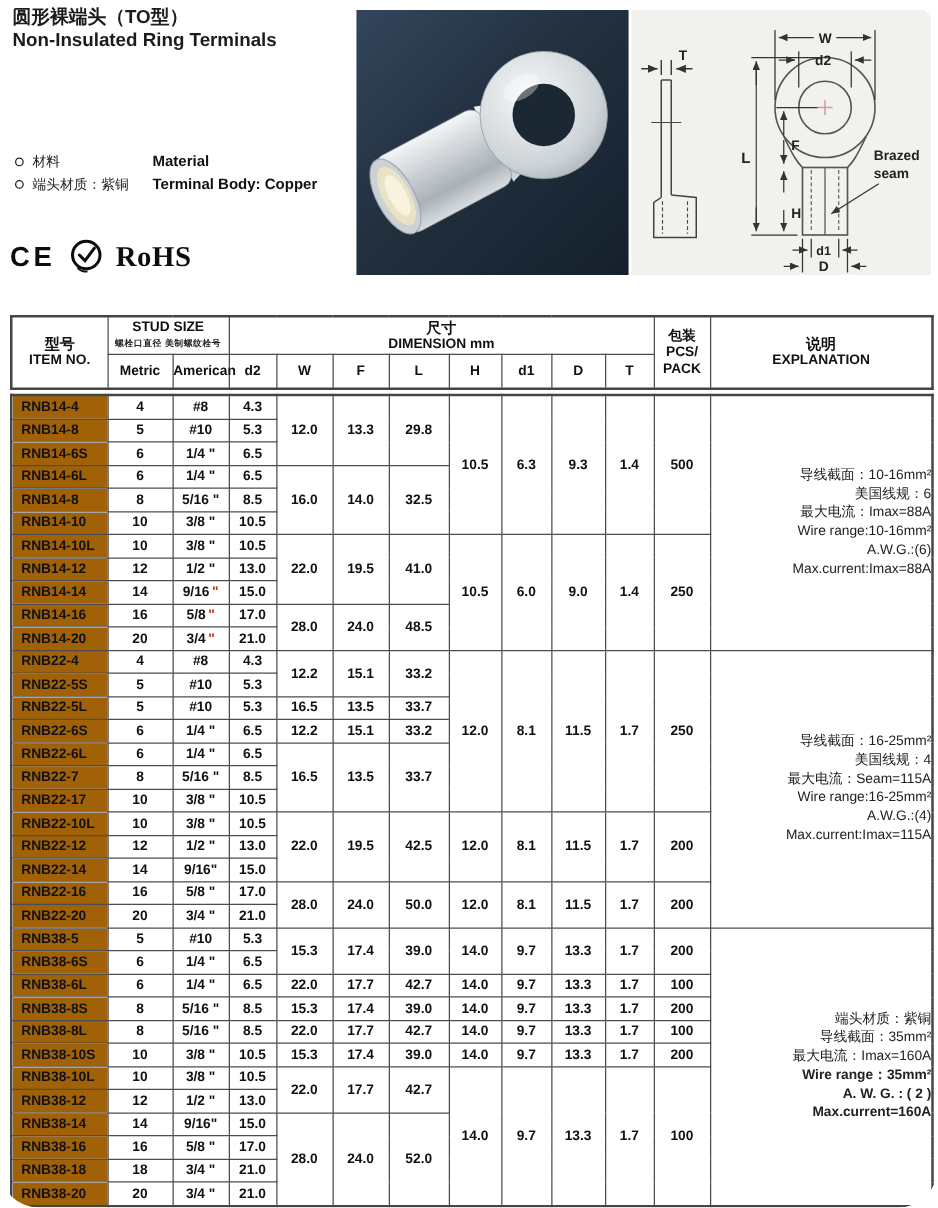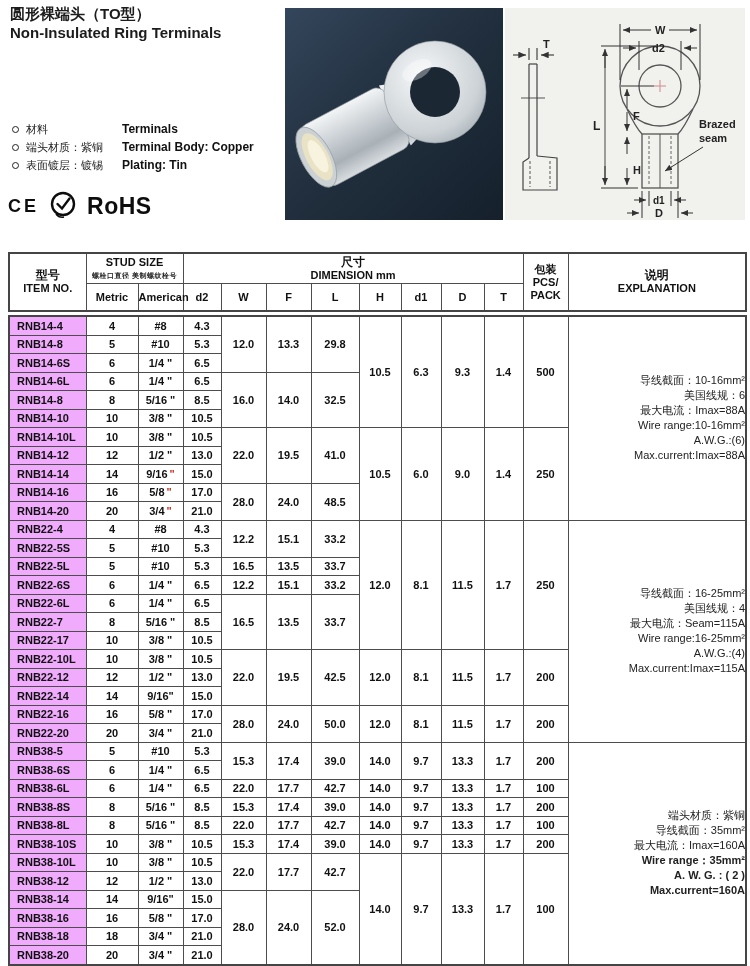--- a/index.html
+++ b/index.html
@@ -1,80 +1,75 @@
 <!DOCTYPE html>
 <html><head>
 <meta charset="utf-8">
 <style>
   html,body{margin:0;padding:0;background:#fff;}
   .page{position:relative;width:750px;height:966px;background:#ffffff;overflow:hidden;
-        font-family:"Liberation Sans","DejaVu Sans",sans-serif;color:#1a1a1a;}
+        font-family:"Liberation Sans","DejaVu Sans",sans-serif;color:#1a1a1a;border-radius:31px;}
 
   
   .titles{position:absolute;left:10px;top:4px;}
   .title-cn{font-size:15px;font-weight:bold;line-height:19px;color:#1c1c1c;}
   .title-en{font-size:15px;font-weight:bold;line-height:19px;color:#1c1c1c;text-align:right;}
 
   .materials{position:absolute;left:12px;top:120px;}
   .mat-row{display:flex;align-items:center;height:18px;}
   .bullet{width:5px;height:5px;border:1.5px solid #222;border-radius:50%;margin-right:7px;flex:0 0 auto;}
   .mat-cn{font-size:11px;color:#222;width:96px;}
   .mat-en{font-size:12px;font-weight:bold;color:#111;}
 
   .certs{position:absolute;left:8px;top:190px;display:flex;align-items:center;gap:9px;}
-  .ce{font-size:18px;font-weight:bold;letter-spacing:3px;color:#0d0d0d;text-align:right;}
-  .rohs{font-size:23px;font-weight:bold;color:#0d0d0d;letter-spacing:0.5px;}
+  .ce{font-size:22px;font-weight:bold;letter-spacing:3px;color:#0d0d0d;text-align:right;}
+  .rohs{font-size:23px;font-weight:bold;color:#0d0d0d;letter-spacing:0.5px;font-family:Liberation Serif, serif;}
 
   .photo{position:absolute;left:285px;top:8px;width:218px;height:212px;}
   .diagram{position:absolute;left:505px;top:8px;width:240px;height:212px;}
 
   
   table{border-collapse:collapse;table-layout:fixed;}
   .hdr{position:absolute;left:8px;top:252px;width:737px;border:2px solid #454545;}
   .body-tbl{position:absolute;left:8px;top:315px;width:737px;border:2px solid #454545;}
   th{border:1px solid #4d4d4d;font-size:11px;font-weight:bold;color:#111;
      padding:1px 0;line-height:13px;text-align:center;vertical-align:middle;background:#fff;}
   th div{margin:0;}
   .hdr tr:first-child th{height:27px;}
   .hdr tr:last-child th{height:24px;margin-top:46px;}
   .cnbig{font-size:12px;}
   .ss-cn{font-size:7px;letter-spacing:0.5px;font-weight:bold;color:#222;}
   .body-tbl td{border:1px solid #4d4d4d;text-align:center;vertical-align:middle;
      font-size:11px;font-weight:bold;color:#111;height:17.5px;padding:0;overflow:hidden;background:#fff;}
-  .body-tbl td.item{text-align:left;padding-left:7px;background:#f0abfc;}
+  .body-tbl td.item{text-align:left;padding-left:7px;background:#a16207;}
   .body-tbl td.expl{text-align:right;vertical-align:middle;padding:0 0 0 28px;font-weight:normal;color:#222;}
   .expl div{line-height:15px;white-space:nowrap;font-size:11px;}
   .expl .b{font-weight:bold;}
   .red{color:#c42b1c;margin-left:2px;}
 </style>
 </head>
 <body>
 
 <div class="page">
 
   <div class="titles">
     <div class="title-cn">圆形裸端头（TO型）</div>
     <div class="title-en">Non-Insulated Ring Terminals</div>
   </div>
 
   <div class="materials">
     <div class="mat-row">
       <span class="bullet"></span>
       <span class="mat-cn">材料</span>
-      <span class="mat-en">Terminals</span>
+      <span class="mat-en">Material</span>
     </div>
     <div class="mat-row">
       <span class="bullet"></span>
       <span class="mat-cn">端头材质：紫铜</span>
       <span class="mat-en">Terminal Body: Copper</span>
-    </div>
-    <div class="mat-row">
-      <span class="bullet"></span>
-      <span class="mat-cn">表面镀层：镀锡</span>
-      <span class="mat-en">Plating: Tin</span>
     </div>
   </div>
 
   <div class="certs">
     <span class="ce">CE</span>
     <svg width="30" height="32" viewBox="0 0 30 32">
       <circle cx="15" cy="14" r="11" fill="none" stroke="#0d0d0d" stroke-width="2.4"></circle>
       <path d="M9.5 14 L14 18.5 L21.5 8.5" fill="none" stroke="#0d0d0d" stroke-width="2.4" stroke-linecap="round"></path>
       <path d="M8 24 q3 4 8 3" fill="none" stroke="#0d0d0d" stroke-width="1.6"></path>
     </svg>

